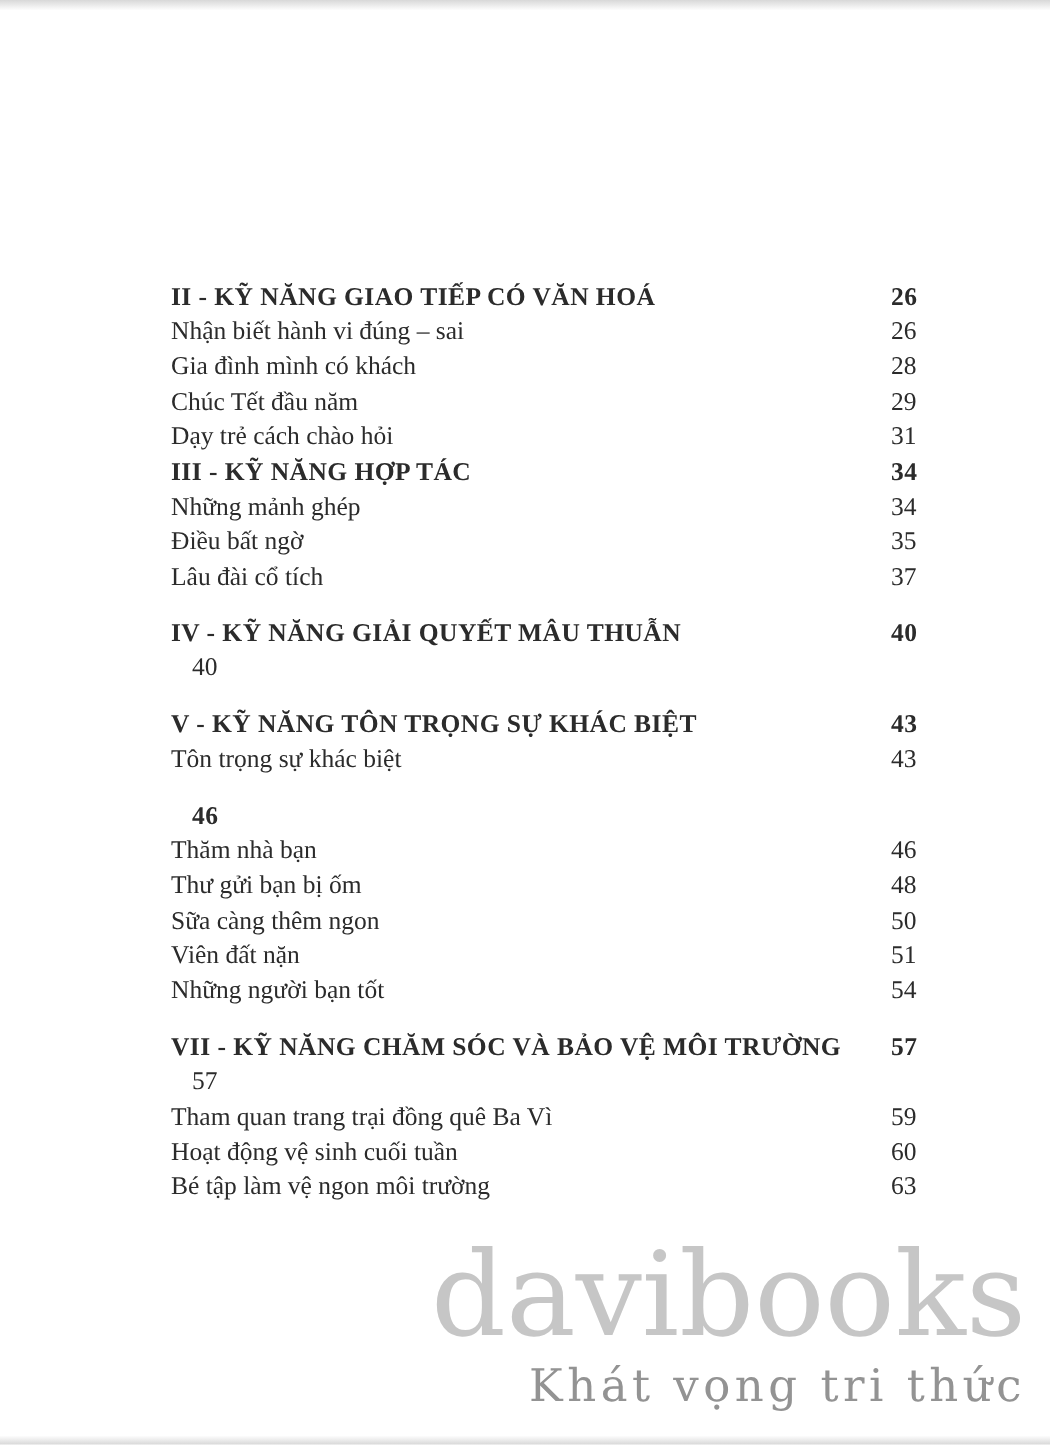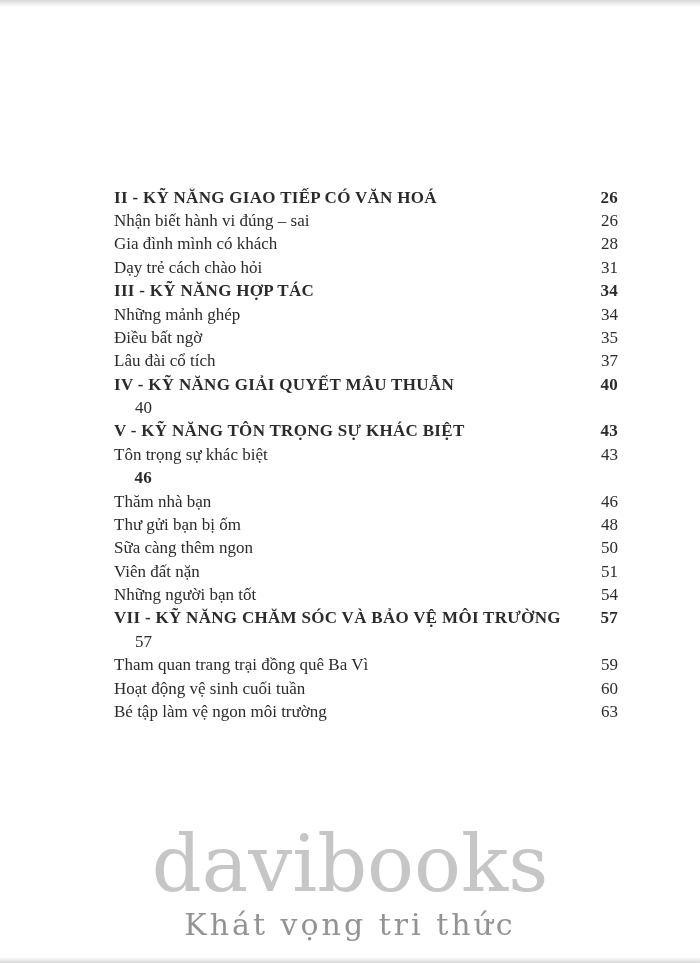--- a/index.html
+++ b/index.html
@@ -26,46 +26,45 @@
     bottom: 0; left: 0; right: 0;
     height: 6px;
     background: linear-gradient(#ffffff, #d8d8d8);
   }
   .toc {
     position: absolute;
     top: 186px;
     left: 114px;
     width: 504px;
   }
-  .toc-section { }
+  .toc-section { margin-top: 14px; }
   .toc-section.flush, .toc-section:first-child { margin-top: 0; }
   .row {
     display: flex;
     justify-content: space-between;
     align-items: baseline;
     padding: 2.7px 0;
     font-size: 17px;
     line-height: 18px;
   }
   .row.header {
     font-weight: bold;
     letter-spacing: 0.3px;
   }
   .row .label { flex: 1 1 auto; }
   .row .page-num {
     flex: 0 0 auto;
     margin-left: 14px;
-    text-align: right;
     min-width: 24px;
   }
   .watermark {
     position: absolute;
-    left: 0; right: 0;
+    left: 0; right: 16px;
     bottom: 22px;
-    text-align: center;
+    text-align: right;
     user-select: none;
   }
   .wm-brand {
     font-family: "DejaVu Serif", serif;
     font-size: 78px;
     line-height: 1.05;
     color: #c6c6c6;
   }
   .wm-tagline {
     font-family: "DejaVu Serif", serif;
@@ -87,20 +86,24 @@
         <span class="label">II - KỸ NĂNG GIAO TIẾP CÓ VĂN HOÁ</span>
         <span class="page-num">26</span>
       </div>
       <div class="row item">
         <span class="label">Nhận biết hành vi đúng – sai</span>
         <span class="page-num">26</span>
       </div>
       <div class="row item">
         <span class="label">Gia đình mình có khách</span>
         <span class="page-num">28</span>
+      </div>
+      <div class="row item">
+        <span class="label">Chúc Tết đầu năm</span>
+        <span class="page-num">29</span>
       </div>
       <div class="row item">
         <span class="label">Dạy trẻ cách chào hỏi</span>
         <span class="page-num">31</span>
       </div>
     </div>
     <div class="toc-section flush">
       <div class="row header">
         <span class="label">III - KỸ NĂNG HỢP TÁC</span>
         <span class="page-num">34</span>

